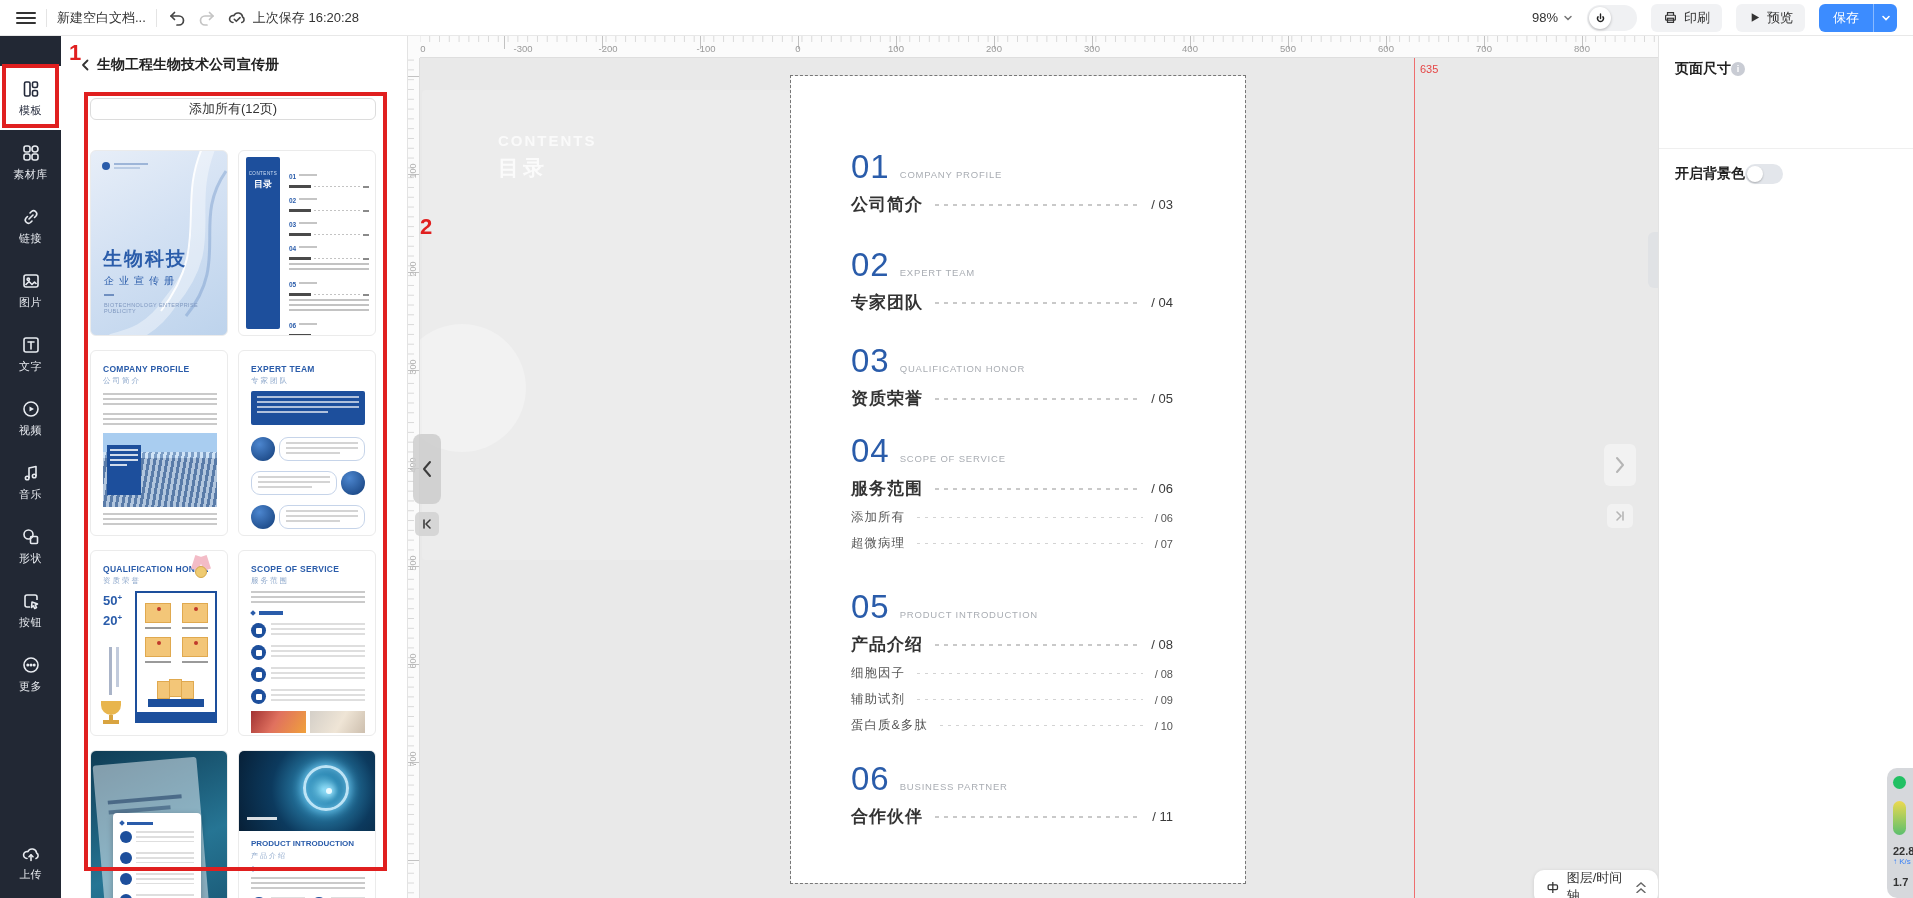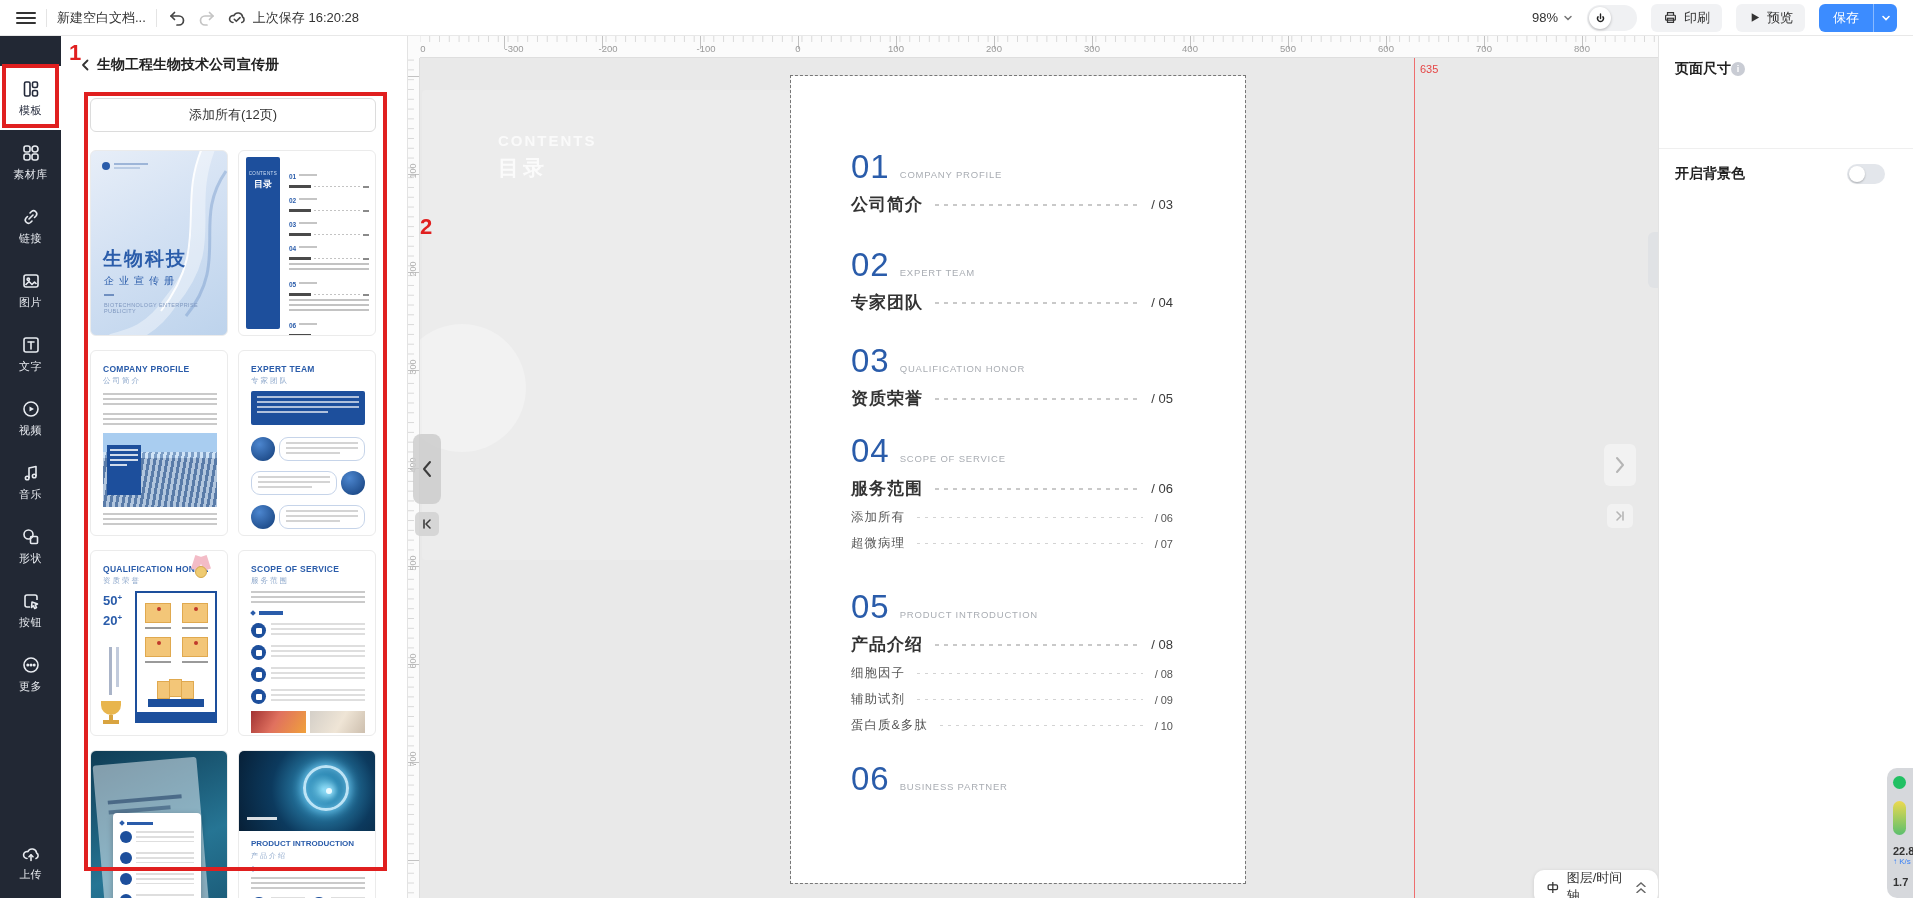--- a/index.html
+++ b/index.html
@@ -42,21 +42,21 @@
   .sb-item .sb-lb { font-size:11px; letter-spacing:.5px; }
   .sb-item.active { background:#fff; color:#23293a; }
   .sb-upload { margin-top:auto; margin-bottom:6px; height:58px; display:flex; flex-direction:column;
     align-items:center; justify-content:center; gap:3px; color:#e8ebf0; cursor:pointer; font-size:11px; }
 
   
   .panel { position:absolute; left:61px; top:36px; width:347px; height:862px; background:#fff;
     border-right:1px solid #e3e3e3; z-index:20; overflow:hidden; }
   .panel-head { display:flex; align-items:center; gap:6px; margin:20px 16px 0 18px;
     font-size:14px; font-weight:bold; color:#222; cursor:pointer; }
-  .addall { position:absolute; left:29px; top:62px; width:286px; height:34px; border:1px solid #dcdcdc;
+  .addall { position:absolute; left:29px; top:62px; width:286px; height:22px; border:1px solid #dcdcdc;
     border-radius:6px; background:#fff; font-size:13px; color:#333; display:flex; align-items:center;
     justify-content:center; cursor:pointer; }
   .grid { position:absolute; left:29px; top:114px; width:286px; display:grid;
     grid-template-columns:138px 138px; gap:14px 10px; }
   .thumb { width:138px; height:186px; background:#fff; border:1px solid #ebebeb; border-radius:6px;
     position:relative; overflow:hidden; cursor:pointer; }
   .bars { background:repeating-linear-gradient(#cacaca 0 2px, transparent 2px 5px); }
   .bars.lt { background:repeating-linear-gradient(#dedede 0 2px, transparent 2px 5px); }
 
   
@@ -230,21 +230,21 @@
   .rightpanel { position:absolute; left:1658px; top:36px; width:255px; height:862px; background:#fff; border-left:1px solid #e3e3e3; z-index:20; }
   .rp-title { position:absolute; left:16px; top:24px; font-size:14px; font-weight:bold; color:#222; display:flex; align-items:center; }
   .info-dot { width:14px; height:14px; border-radius:50%; background:#c9ccd4; color:#fff; font-size:9px;
     display:flex; align-items:center; justify-content:center; font-weight:bold; }
   .rp-inputs { position:absolute; left:14px; top:50px; display:flex; gap:13px; }
   .size-box { position:relative; width:110px; height:34px; }
   .size-box input { width:110px; height:34px; border:1px solid #e2e4e8; border-radius:8px; font-size:14px; color:#333;
     padding:0 26px 0 12px; font-family:"Liberation Sans",sans-serif; outline:none; }
   .size-suffix { position:absolute; right:9px; top:10px; font-size:13px; color:#bfc4cc; }
   .rp-divider { position:absolute; left:0; top:112px; width:255px; height:1px; background:#efefef; }
-  .rp-bg-row { position:absolute; left:16px; right:28px; top:128px; display:flex; align-items:center; justify-content:space-between; }
+  .rp-bg-row { position:absolute; left:16px; right:28px; top:128px; display:flex; align-items:center; }
   .rp-bg-label { font-size:14px; font-weight:bold; color:#222; }
   .toggle { width:38px; height:20px; border-radius:10px; background:#e3e6eb; position:relative; cursor:pointer; }
   .toggle-knob { position:absolute; left:2px; top:2px; width:16px; height:16px; border-radius:50%; background:#fff;
     box-shadow:0 1px 2px rgba(0,0,0,.25); }
 
   
   .monitor { position:absolute; right:0; top:768px; width:26px; height:130px; background:#d6d8dc;
     border-radius:10px 0 0 10px; z-index:50; padding:8px 0 0 6px; overflow:hidden; }
   .mon-dot { width:13px; height:13px; border-radius:50%; background:#21c063; }
   .mon-capsule { width:13px; height:34px; border-radius:7px; margin-top:12px;
@@ -667,21 +667,21 @@
   </div>
 
   <div class="canvas">
     <div class="ghost-sheet"></div>
     <div class="ghost-en">CONTENTS</div>
     <div class="ghost-cn">目录</div>
     <div class="ghost-circle"></div>
 
     <div class="hruler">
       <span class="hlabel" style="left:8px">-400</span>
-      <span class="hlabel" style="left:106px">-300</span>
+      <span class="hlabel" style="left:115px">-300</span>
       <span class="hlabel" style="left:200px">-200</span>
       <span class="hlabel" style="left:298px">-100</span>
       <span class="hlabel" style="left:390px">0</span>
       <span class="hlabel" style="left:488px">100</span>
       <span class="hlabel" style="left:586px">200</span>
       <span class="hlabel" style="left:684px">300</span>
       <span class="hlabel" style="left:782px">400</span>
       <span class="hlabel" style="left:880px">500</span>
       <span class="hlabel" style="left:978px">600</span>
       <span class="hlabel" style="left:1076px">700</span>
@@ -776,20 +776,25 @@
             <span class="ti-cn">蛋白质&amp;多肽</span>
             <span class="ti-dots"></span>
             <span class="ti-pg">/ 10</span>
           </div>
       </div>
       <div class="toc-item" style="top:684px">
         <div class="ti-head">
             <span class="ti-num">06</span>
             <span class="ti-en">BUSINESS PARTNER</span>
           </div>
+        <div class="ti-row">
+            <span class="ti-cn">合作伙伴</span>
+            <span class="ti-dots"></span>
+            <span class="ti-pg">/ 11</span>
+          </div>
       </div>
     </div>
 
     <div class="guide-line"></div>
     <div class="guide-label">635</div>
 
     <div class="nav-big nav-left">
       <svg width="14" height="20" viewBox="0 0 14 20" fill="none" stroke="currentColor" stroke-width="2" stroke-linecap="round" stroke-linejoin="round">
           <path d="M10 3L4 10l6 7"></path>
         </svg>

